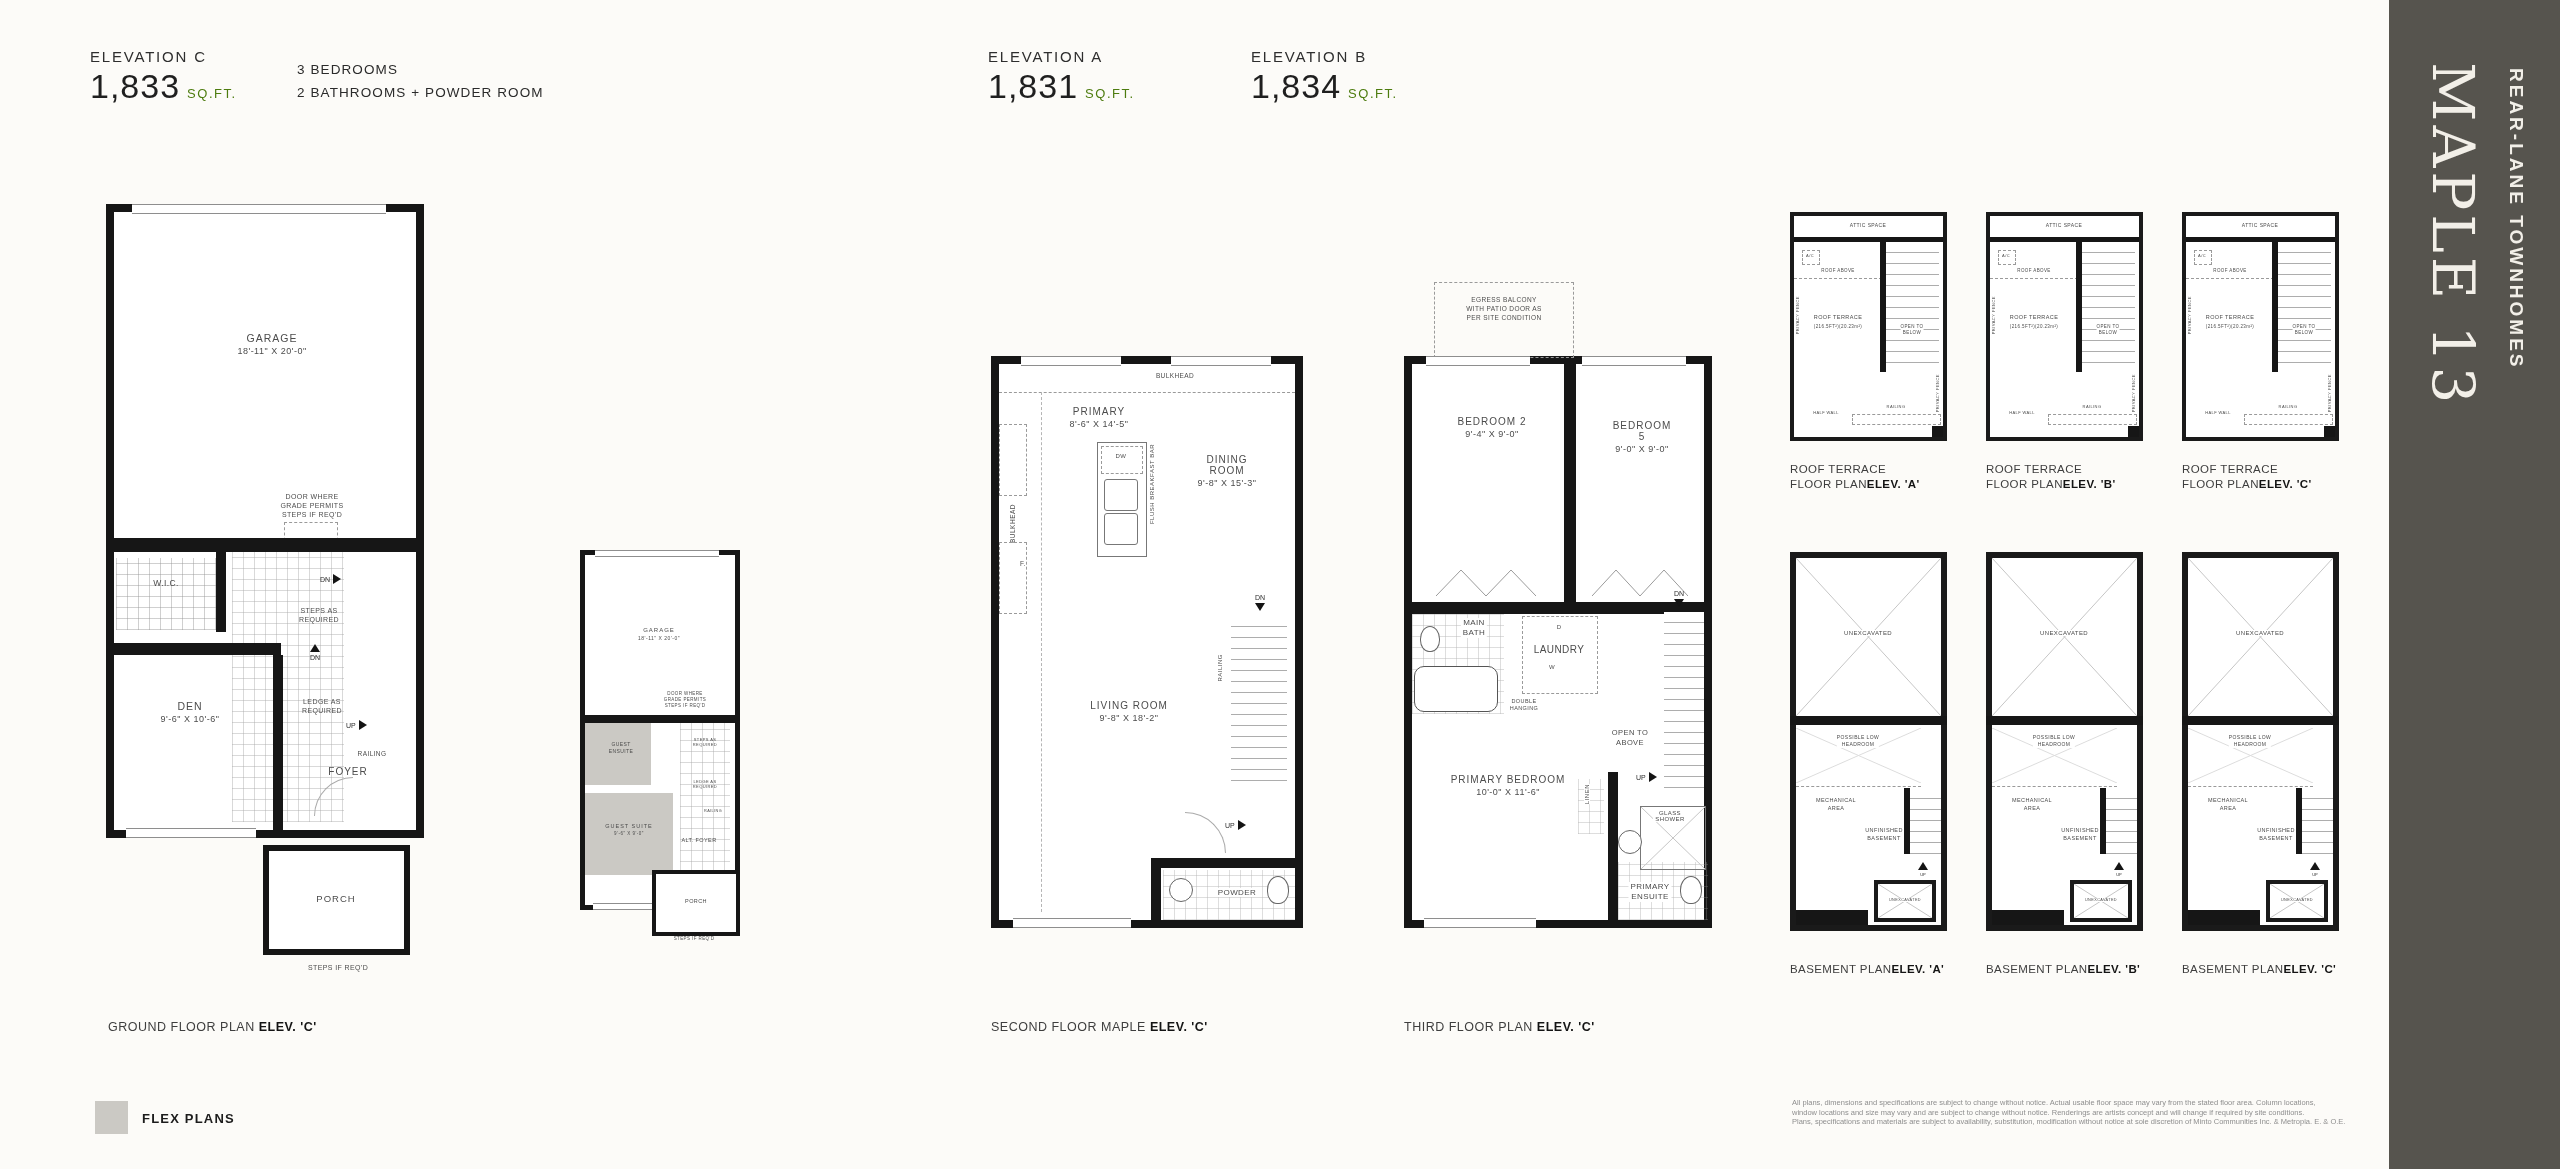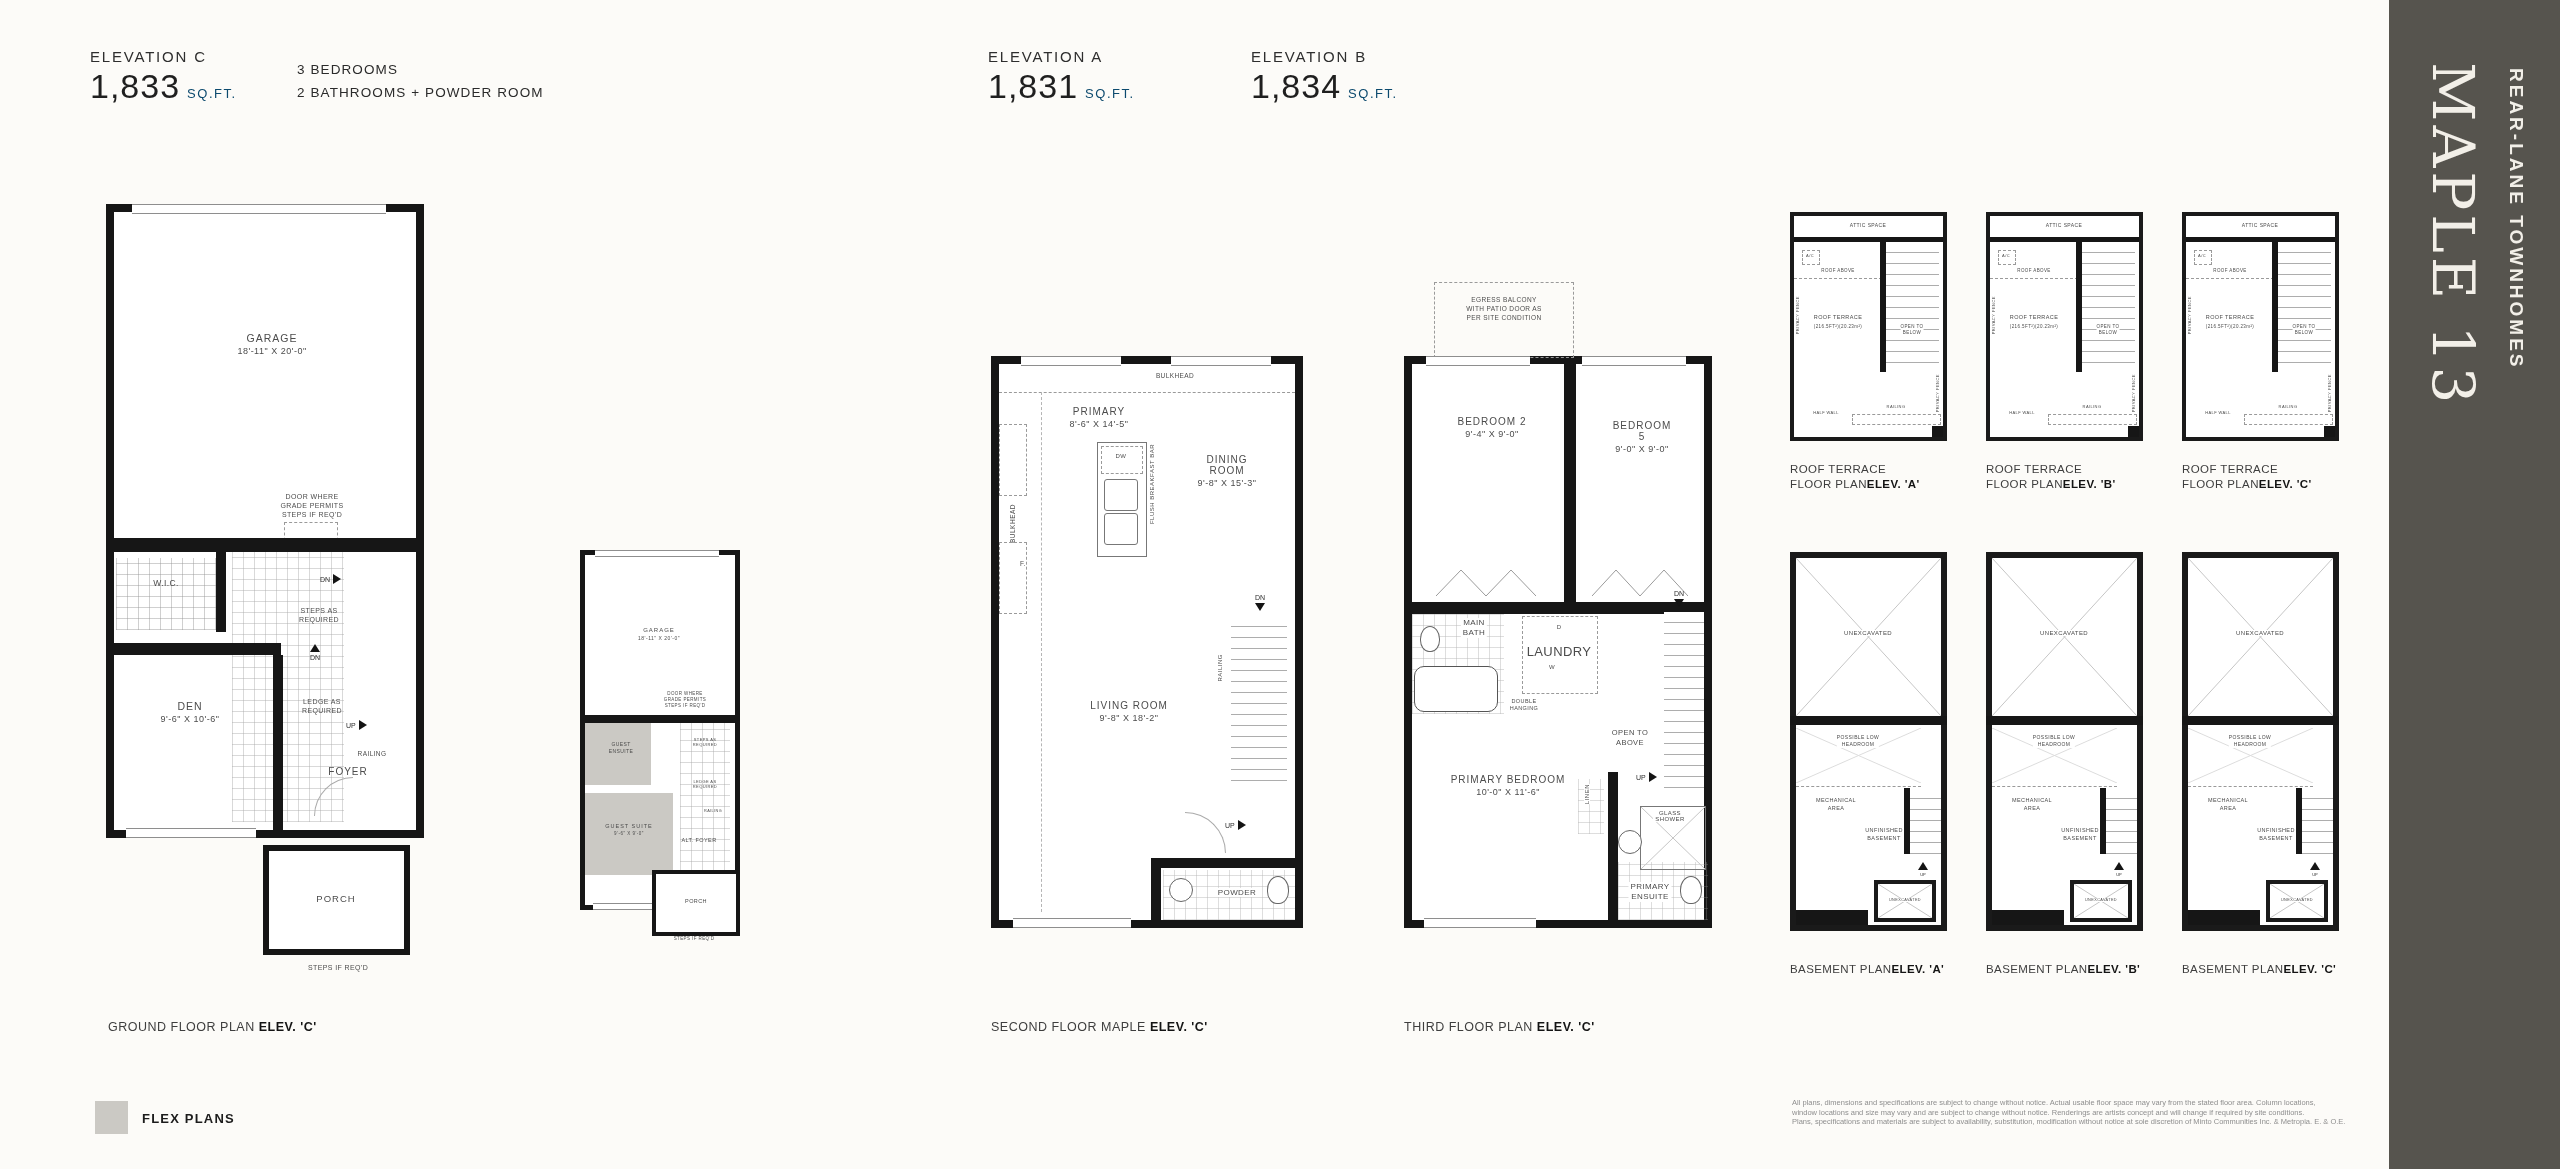--- a/index.html
+++ b/index.html
@@ -2,21 +2,21 @@
 <html><head>
 <meta charset="utf-8">
 <style>
   html,body{margin:0;padding:0;background:#e8e8e8;}
   .sheet{position:relative;width:2560px;height:1169px;background:#fcfbf8;overflow:hidden;
          font-family:"Liberation Sans",sans-serif;color:#3c3c3c;}
   .abs{position:absolute;}
   
   .elev{font-size:15px;letter-spacing:1.8px;color:#2e2e2e;}
   .areanum{font-size:34px;color:#1f1f1f;letter-spacing:1px;margin-top:2px;}
-  .unit{font-size:13px;letter-spacing:1.5px;color:#0c4a6e;margin-left:7px;}
+  .unit{font-size:13px;letter-spacing:1.5px;color:#4d7c0f;margin-left:7px;}
   .feat{font-size:13.5px;letter-spacing:1.1px;line-height:23px;color:#2b2b2b;}
   
   .plan{position:absolute;background:#fff;border:8px solid #161616;}
   .plan-sm{position:absolute;background:#fff;}
   .wall{position:absolute;background:#161616;}
   .win{position:absolute;height:8px;background:#fff;border-top:1px solid #8e8e8e;border-bottom:1px solid #8e8e8e;}
   .grid{position:absolute;background-image:
         repeating-linear-gradient(0deg,rgba(150,150,150,.45) 0 1px,transparent 1px 11px),
         repeating-linear-gradient(90deg,rgba(150,150,150,.45) 0 1px,transparent 1px 11px);}
   .stairs-h{position:absolute;background:repeating-linear-gradient(180deg,#fff 0 10px,#adadad 10px 11px);}
@@ -234,21 +234,21 @@
         <polyline points="0,30 25,0 50,30 75,0 100,30"></polyline>
       </svg>
     <div class="wall" style="left:-8px;top:238px;width:308px;height:12px"></div>
     <div class="grid" style="left:0;top:250px;width:92px;height:100px;opacity:.7"></div>
     <div class="note" style="left:62px;top:254px;font-size:8px;line-height:10px;background:#fff;padding:0 2px">MAIN
 BATH</div>
     <div class="toilet" style="left:8px;top:262px;width:18px;height:24px;background:#fff"></div>
     <div class="tub" style="left:2px;top:302px;width:82px;height:44px;background:#fff"></div>
     <div class="dash" style="left:110px;top:252px;width:74px;height:76px"></div>
     <div class="note" style="left:147px;top:260px;font-size:6px">D</div>
-    <div class="note" style="left:147px;top:280px;font-size:13px">LAUNDRY</div>
+    <div class="note" style="left:147px;top:280px;font-size:10px">LAUNDRY</div>
     <div class="note" style="left:140px;top:300px;font-size:6px">W</div>
     <div class="note" style="left:112px;top:334px;font-size:5.5px;line-height:7px">DOUBLE
 HANGING</div>
     <div class="note" style="left:218px;top:364px;font-size:7.5px;line-height:10px">OPEN TO
 ABOVE</div>
     <div class="stairs-h" style="left:252px;top:248px;width:40px;height:180px"></div>
     <div class="dirv" style="left:262px;top:226px;font-size:7px">
         <span>DN</span>
         <span class="tri-d"></span>
       </div>

